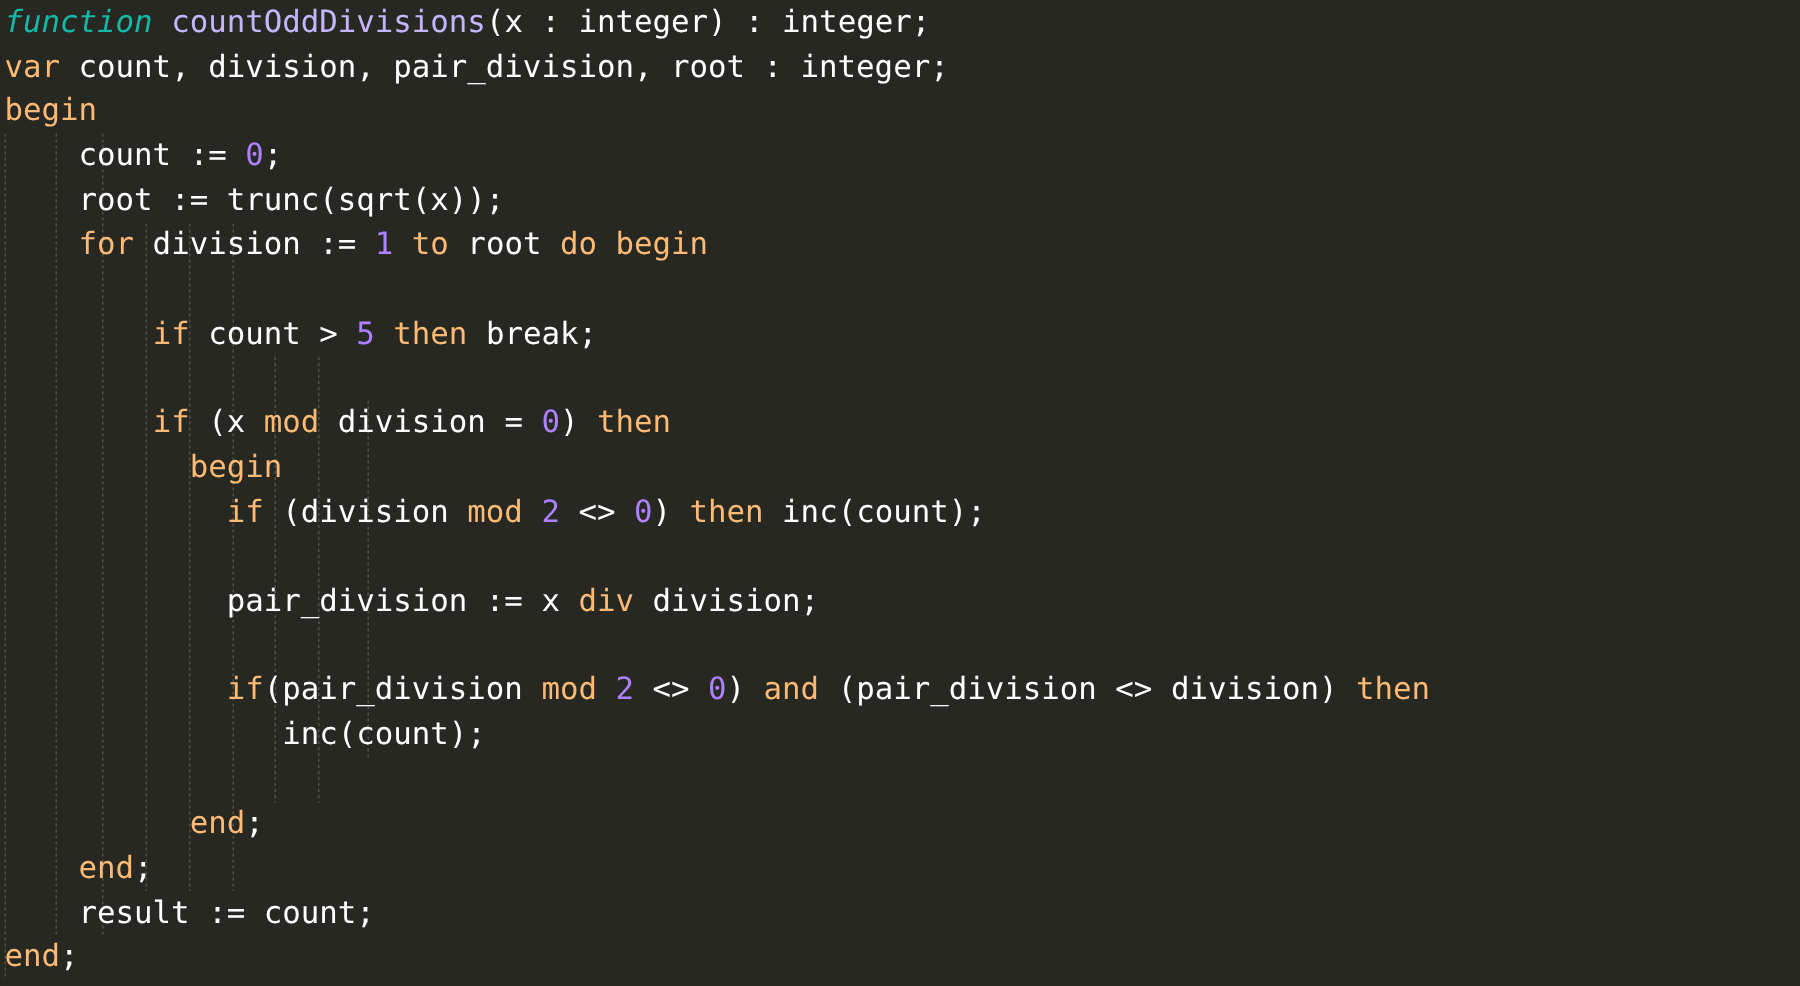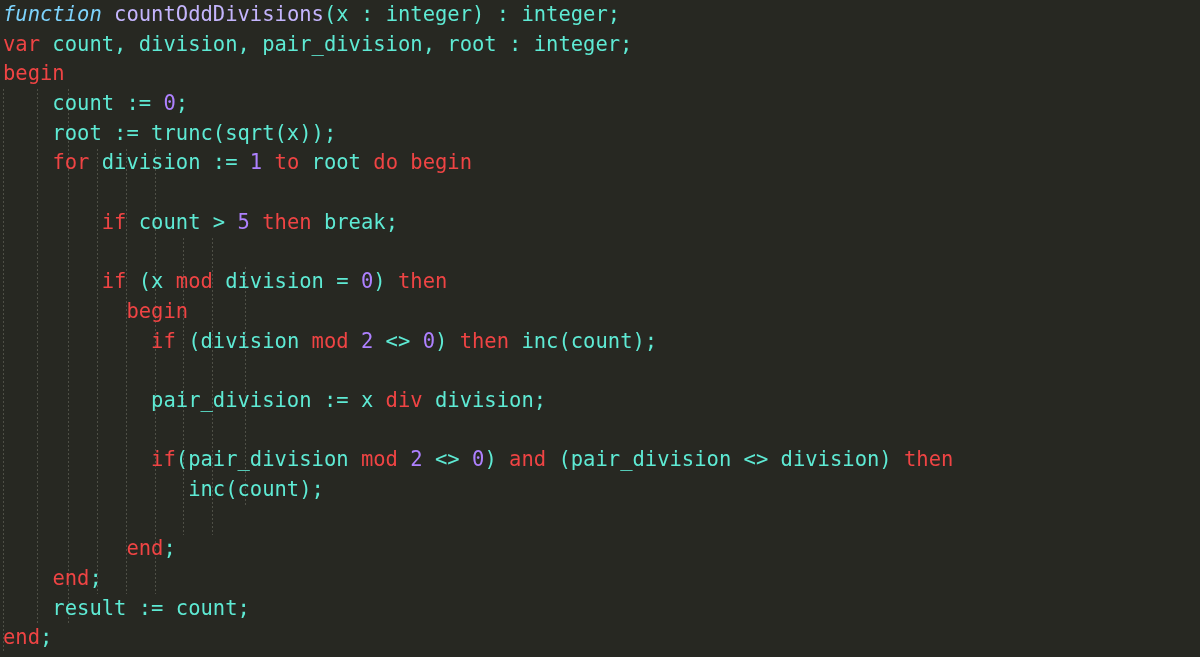--- a/index.html
+++ b/index.html
@@ -49,25 +49,25 @@
     white-space: pre;
     color: #f8f8f2;
     letter-spacing: 0px;
     -webkit-font-smoothing: antialiased;
   }
   .line {
     height: 29.7px;
     white-space: pre;
     padding-left: 3px;
   }
-  .tok-kw       { color: #ef4444; }
-  .tok-kw-ital  { color: #7dd3fc; font-style: italic; text-align: right; }
+  .tok-kw       { color: #fdba74; }
+  .tok-kw-ital  { color: #14b8a6; font-style: italic; text-align: right; }
   .tok-fn       { color: #c4b5fd; }
   .tok-num      { color: #ae81ff; }
-  .tok-plain    { color: #5eead4; }
+  .tok-plain    { color: #ffffff; }
 </style>
 </head>
 <body>
 
 <div id="editor">
   <div id="guides">
       <div class="guide" style="left: 3px; top: 89.1px; height: 564.3px; background: linear-gradient(rgb(85, 86, 76) 0px, rgb(85, 86, 76) 2px, transparent 2px, transparent 4px) 0% 0% / 1px 4px;"></div>
       <div class="guide" style="left: 37px; top: 89.1px; height: 534.6px; background: linear-gradient(rgb(85, 86, 76) 0px, rgb(85, 86, 76) 2px, transparent 2px, transparent 4px) 0% 0% / 1px 4px;"></div>
       <div class="guide" style="left: 68px; top: 89.1px; height: 534.6px; background: linear-gradient(rgb(85, 86, 76) 0px, rgb(85, 86, 76) 2px, transparent 2px, transparent 4px) 0% 0% / 1px 4px;"></div>
       <div class="guide" style="left: 97px; top: 148.5px; height: 445.5px; background: linear-gradient(rgb(85, 86, 76) 0px, rgb(85, 86, 76) 2px, transparent 2px, transparent 4px) 0% 0% / 1px 4px;"></div>

